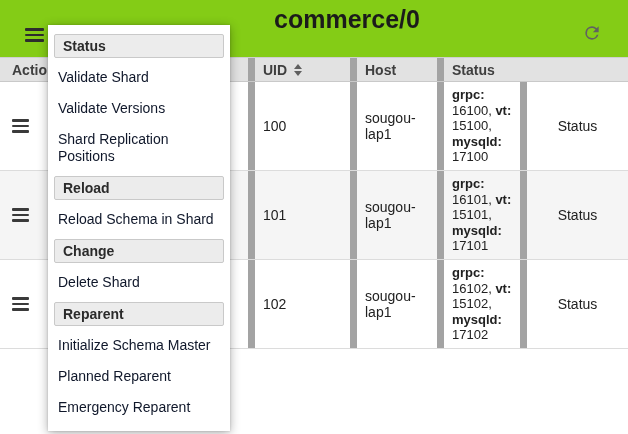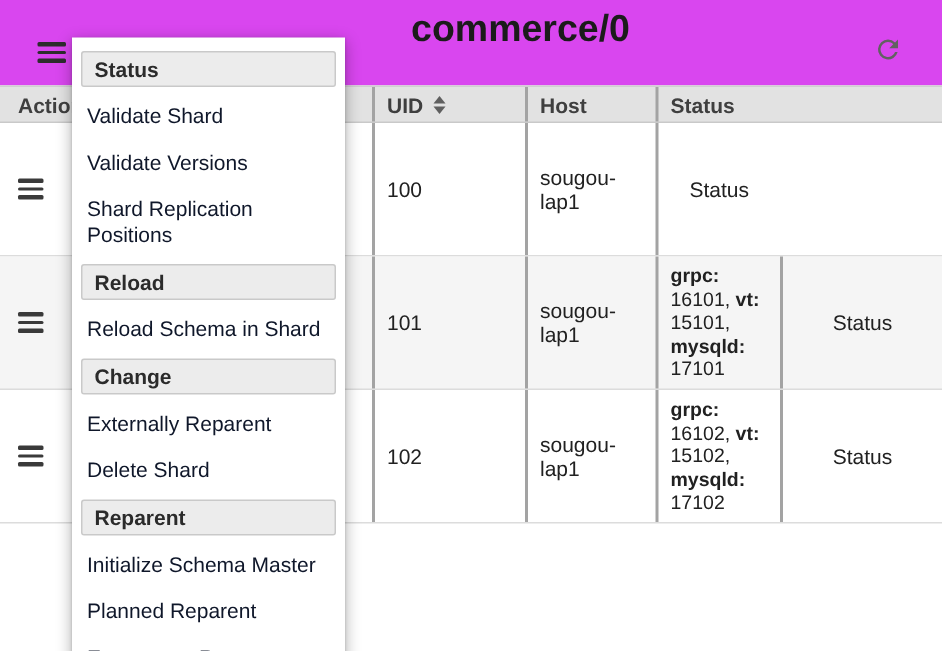--- a/index.html
+++ b/index.html
@@ -6,21 +6,21 @@
   html,body { background:#fff; }
   body { font-family: "Liberation Sans", sans-serif; }
   .screen {
     position: relative;
     width: 628px; height: 434px;
     background: #fff;
     overflow: hidden;
   }
 
   
-  .titlebar { position:absolute; top:0; left:0; right:0; height:57px; background:#d946ef; }
+  .titlebar { position:absolute; top:0; left:0; right:0; height:57px; background:#84cc16; }
   .page-title {
     position:absolute; top:5px; left:0; right:0;
     padding-left:66px;
     text-align:center;
     font-size:25px; font-weight:bold; color:#1b1b1b;
   }
   .hamburger { display:inline-flex; flex-direction:column; gap:3px; cursor:pointer; }
   .hamburger i { display:block; width:19px; height:2.5px; background:#2d2d2d; border-radius:1px; }
   .top-hamburger { position:absolute; left:25px; top:28px; }
   .refresh-btn { position:absolute; right:26px; top:23px; width:20px; height:20px; cursor:pointer; }
@@ -32,21 +32,21 @@
     grid-template-columns:55px 193px 102px 87px 83px auto;
   }
   .thead { height:25px; background:#e2e2e2; border-top:1px solid #cfcfcf; border-bottom:1px solid #c9c9c9; }
   .thead .cell { font-weight:bold; color:#3f3f3f; font-size:14px; }
   .tbody-row { height:89px; border-bottom:1px solid #dcdcdc; background:#fff; }
   .tbody-row.stripe { background:#f5f5f5; }
   .cell {
     display:flex; align-items:center;
     padding:0 8px;
     font-size:14px; color:#212121;
-    border-left:2px solid #a3a3a3;
+    border-left:7px solid #a3a3a3;
     overflow:hidden;
   }
   .cell.c0 { border-left:none; padding-left:12px; }
   .cell.status-val { justify-content:center; }
   .ports-cell { align-items:center; }
   .ports-text { font-size:13px; line-height:15.5px; word-wrap:break-word; }
   .ports-text b { font-weight:bold; }
   .sort { display:inline-flex; flex-direction:column; gap:2px; margin-left:7px; }
   .sort .up { width:0; height:0; border-left:4px solid transparent; border-right:4px solid transparent; border-bottom:5px solid #5f5f5f; }
   .sort .down { width:0; height:0; border-left:4px solid transparent; border-right:4px solid transparent; border-top:5px solid #5f5f5f; }
@@ -114,20 +114,25 @@
       <div class="cell c0">
         <div class="hamburger row-hamburger">
             <i></i>
             <i></i>
             <i></i>
           </div>
       </div>
       <div class="cell"></div>
       <div class="cell">100</div>
       <div class="cell">sougou-lap1</div>
+      <div class="cell ports-cell">
+        <div class="ports-text">
+          <b>grpc:</b> <span>16100,</span> <b>vt:</b> <span>15100,</span> <b>mysqld:</b> <span>17100</span>
+        </div>
+      </div>
       <div class="cell status-val">Status</div>
     </div>
 
     <div class="trow tbody-row stripe">
       <div class="cell c0">
         <div class="hamburger row-hamburger">
             <i></i>
             <i></i>
             <i></i>
           </div>
@@ -166,21 +171,20 @@
   <div class="menu">
     <div class="menu-header">Status</div>
     <div class="menu-item">Validate Shard</div>
     <div class="menu-item">Validate Versions</div>
     <div class="menu-item center">Shard Replication Positions</div>
 
     <div class="menu-header">Reload</div>
     <div class="menu-item">Reload Schema in Shard</div>
 
     <div class="menu-header">Change</div>
-    <div class="menu-item">Externally Reparent</div>
     <div class="menu-item">Delete Shard</div>
 
     <div class="menu-header">Reparent</div>
     <div class="menu-item">Initialize Schema Master</div>
     <div class="menu-item">Planned Reparent</div>
     <div class="menu-item">Emergency Reparent</div>
   </div>
 
 </div>
 

